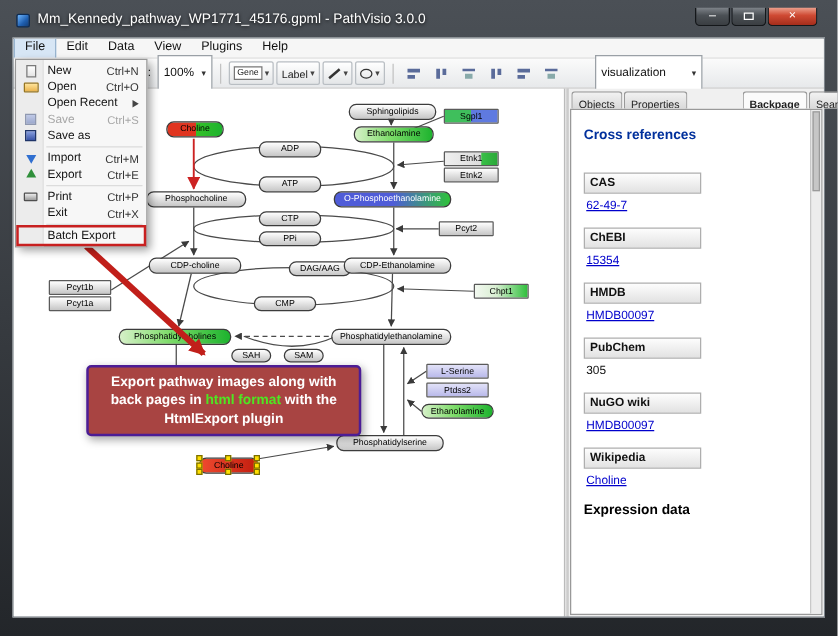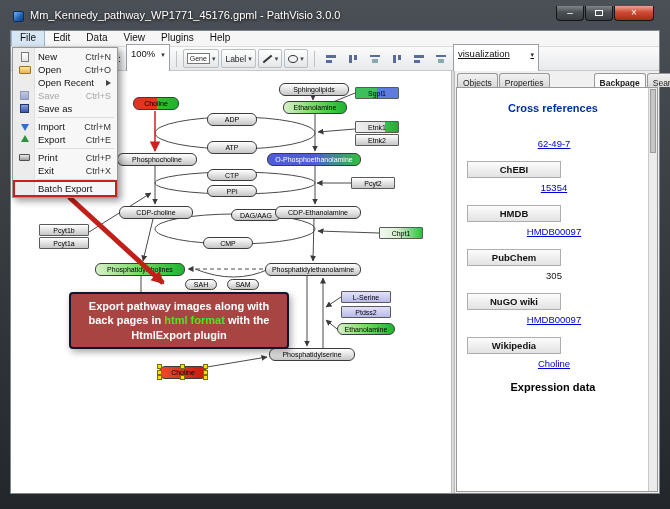--- a/index.html
+++ b/index.html
@@ -27,23 +27,23 @@
   .menu-item { padding:1px 8px 0; color:#111; }
   .menu-item.open { background:#d7e6f5; border-left:1px solid #98b4cf; border-right:1px solid #98b4cf; }
 
   
   .toolbar { height:24px; background:linear-gradient(#fbfbfb,#e7e9eb); border-bottom:1px solid #c9c9c9;
              display:flex; align-items:center; padding:0 5px; gap:2px; }
   .tb-btn { width:20px; height:19px; display:flex; align-items:center; justify-content:center; border:1px solid transparent; border-radius:2px; }
   .tb-btn.disabled { opacity:.45; }
   .tb-sep { width:1px; height:16px; background:#c2c2c2; margin:0 4px; }
   .tb-label { font-size:9.5px; color:#222; margin:0 3px 0 1px; }
-  .combo { background:#fff; border:1px solid #9aa0a6; height:17px; display:flex; align-items:flex-end; font-size:9.5px; padding:14px 4px; color:#111; }
+  .combo { background:#fff; border:1px solid #9aa0a6; height:17px; display:flex; align-items:center; font-size:9.5px; padding:14px 4px; color:#111; }
   .combo .caret { margin-left:6px; font-size:7px; color:#333; }
-  .combo.viz { margin-left:auto; margin-right:115px; width:86px; justify-content:space-between;text-decoration:underline; }
+  .combo.viz { margin-left:auto; margin-right:92px; width:86px; justify-content:space-between; }
   .tool-btn { height:19px; display:flex; align-items:center; border:1px solid #b9bec3; background:linear-gradient(#fff,#e4e6e8);
               border-radius:2px; padding:0 3px; font-size:8.5px; gap:2px; color:#222; }
   .tool-btn .caret { font-size:7px; color:#444; }
   .gene-chip { border:1px solid #777; background:#fff; font-size:7px; padding:0 2px; line-height:9px; }
   .line-glyph { display:inline-block; width:11px; height:2px; background:#333; transform:rotate(-40deg); }
   .shape-glyph { display:inline-block; width:10px; height:8px; border:1.5px solid #333; border-radius:50%; }
   .al { position:relative; width:12px; height:10px; }
   .al::before,.al::after { content:""; position:absolute; background:#5a6b9a; left:1px; }
   .al-a::before { top:1px; width:10px; height:3px; } .al-a::after { top:6px; width:6px; height:3px; }
   .al-b::before { top:1px; left:2px; width:3px; height:8px; } .al-b::after { top:1px; left:7px; width:3px; height:5px; }
@@ -74,33 +74,33 @@
   .met-red2 { background:linear-gradient(90deg,#ef4a30,#c21d0e); }
   .met-bluegreen { background:linear-gradient(90deg,#4f5cd8 0%,#4f5cd8 50%,#2fc23a 100%); color:#fff; }
   .gene-strip { background:linear-gradient(90deg,#efefef 0%,#dcdcdc 68%,#39bf47 70%,#2aa838 100%); }
   .gene-green { background:linear-gradient(90deg,#f2f8f0 0%,#d9efd2 40%,#2fbf3c 100%); }
   .gene-gb { background:linear-gradient(90deg,#3fbf5c 0%,#3fbf5c 50%,#5f7ae0 50%); }
   .gene-lav { background:linear-gradient(#e2e2f8,#b9b9ea); }
   .handle { position:absolute; width:5px; height:5px; background:#ffdf00; border:1px solid #7a6e00; z-index:8; }
 
   
   .callout { position:absolute; left:58px; top:221px; width:220px; z-index:20;
-             background:#a84442; border:2px solid #0f172a; border-radius:4px;
+             background:#a84442; border:2px solid #4c1d95; border-radius:4px;
              color:#fff; font-weight:bold; font-size:11px; line-height:1.3; text-align:center;
              padding:5px 11px; box-shadow:2px 3px 7px rgba(0,0,0,.35); }
   .callout .hl { color:#4ee622; }
 
   
   .sidebar { width:204px; background:#f0f0f0; display:flex; flex-direction:column; min-height:0; }
   .tabs { display:flex; height:16px; padding:2px 2px 0; font-size:8.5px; }
   .tab { padding:4px 5px 0; margin-right:1px; background:linear-gradient(#f2f2f2,#d9d9d9); border:1px solid #999;
          border-bottom:none; border-radius:3px 3px 0 0; color:#222; }
   .tab.active { background:#fbfbfb; font-weight:bold;margin-left:43px; }
   .panel { flex:1; position:relative; background:#fff; border:1px solid #999; margin:0 1px 1px 1px;
-           padding:8px 18px 4px 10px; overflow:hidden;text-align:center; }
+           padding:8px 18px 4px 10px; overflow:hidden; }
   .xref-heading { color:#00309c; font-weight:bold; font-size:11px; margin:6px 0 24px; }
   .xref-section { margin-bottom:12px; }
   .xref-name { width:94px; background:linear-gradient(#fdfdfd,#e2e2e2); border:1px solid #aeaeae;
                font-size:9.5px; font-weight:bold; padding:2px 4px; margin-bottom:4px; color:#111; }
   .xref-value { font-size:9.5px; margin-left:2px; color:#111; }
   .xref-value.link { color:#0000cc; text-decoration:underline; }
   .expression-heading { font-weight:bold; font-size:11px; margin-top:4px; color:#000; }
   .vscroll { position:absolute; right:0; top:0; bottom:0; width:9px; background:#ececec; border-left:1px solid #c8c8c8; }
   .vscroll .thumb { position:absolute; left:1px; right:1px; top:1px; height:64px; background:#c6c6c6; border:1px solid #9a9a9a; }
 
@@ -292,20 +292,21 @@
             <div class="tab">Objects</div>
             <div class="tab">Properties</div>
             <div class="tab active">Backpage</div>
             <div class="tab">Search</div>
             <div class="tab">Legend</div>
           </div>
         <div class="panel">
           <div class="xref-heading">Cross references</div>
           <div id="refs">
               <div class="xref-section">
+                <div class="xref-name">CAS</div>
                 <div class="xref-value link">62-49-7</div>
               </div>
               <div class="xref-section">
                 <div class="xref-name">ChEBI</div>
                 <div class="xref-value link">15354</div>
               </div>
               <div class="xref-section">
                 <div class="xref-name">HMDB</div>
                 <div class="xref-value link">HMDB00097</div>
               </div>

